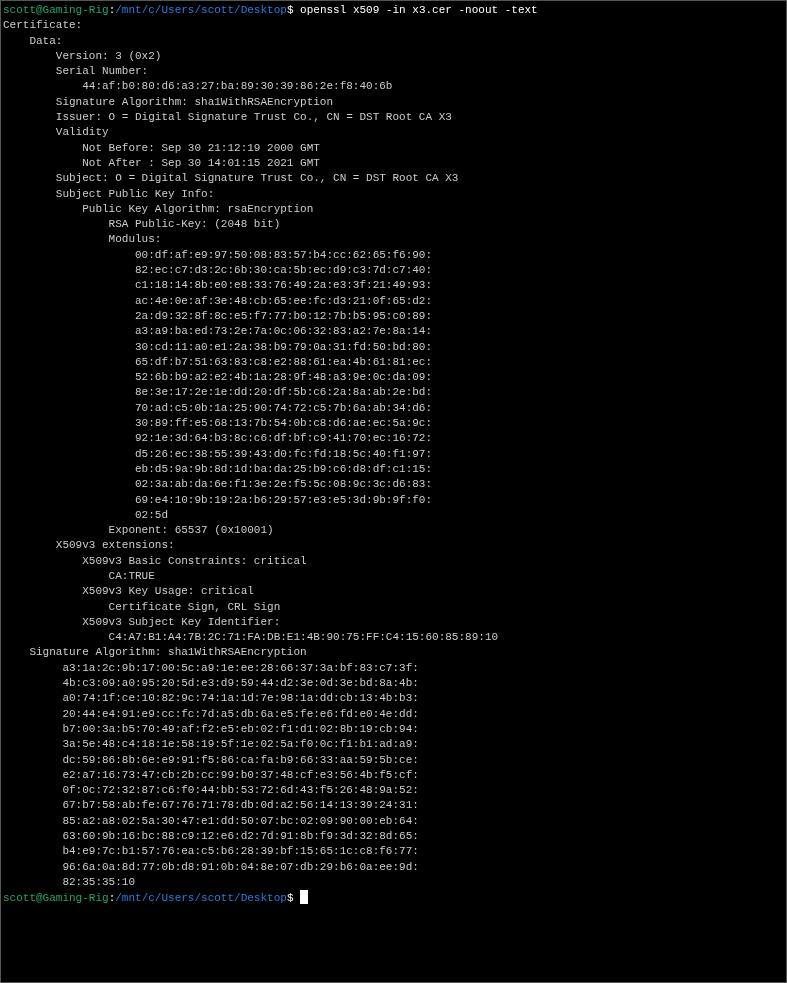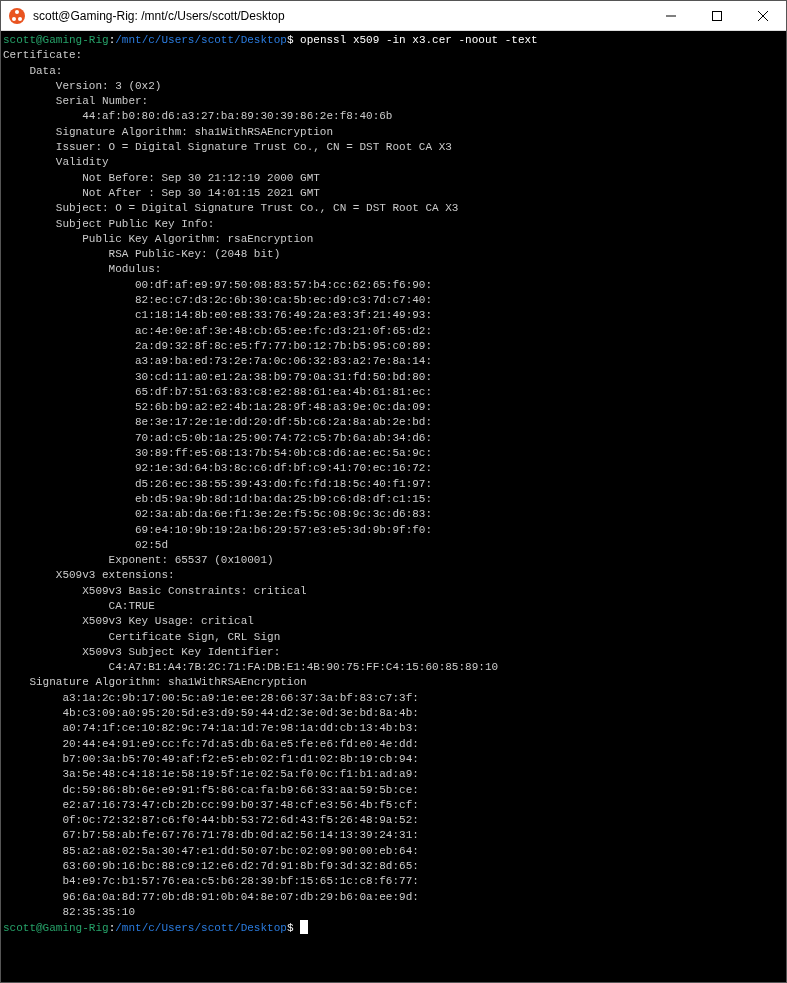--- a/index.html
+++ b/index.html
@@ -100,42 +100,20 @@
     width: 8px;
     height: 14px;
     background: #ffffff;
     vertical-align: text-bottom;
   }
 </style>
 </head>
 <body>
 
 <div class="window">
-  <div class="titlebar">
-    <div class="titlebar-icon"></div>
-    <div class="titlebar-title">scott@Gaming-Rig: /mnt/c/Users/scott/Desktop</div>
-    <div class="titlebar-controls">
-      <div class="titlebar-btn">
-        <svg width="10" height="10">
-            <line x1="0" y1="5" x2="10" y2="5" stroke="#000" stroke-width="1"></line>
-          </svg>
-      </div>
-      <div class="titlebar-btn">
-        <svg width="10" height="10">
-            <rect x="0.5" y="0.5" width="9" height="9" fill="none" stroke="#000" stroke-width="1"></rect>
-          </svg>
-      </div>
-      <div class="titlebar-btn">
-        <svg width="10" height="10">
-            <line x1="0" y1="0" x2="10" y2="10" stroke="#000" stroke-width="1"></line>
-            <line x1="10" y1="0" x2="0" y2="10" stroke="#000" stroke-width="1"></line>
-          </svg>
-      </div>
-    </div>
-  </div>
 
   <div class="terminal"><span><span class="user">scott@Gaming-Rig</span><span class="white">:</span><span class="path">/mnt/c/Users/scott/Desktop</span><span class="white">$ </span><span class="white">openssl x509 -in x3.cer -noout -text</span></span>
 <span class="body">Certificate:</span>
 <span class="body">    Data:</span>
 <span class="body">        Version: 3 (0x2)</span>
 <span class="body">        Serial Number:</span>
 <span class="body">            44:af:b0:80:d6:a3:27:ba:89:30:39:86:2e:f8:40:6b</span>
 <span class="body">        Signature Algorithm: sha1WithRSAEncryption</span>
 <span class="body">        Issuer: O = Digital Signature Trust Co., CN = DST Root CA X3</span>
 <span class="body">        Validity</span>

